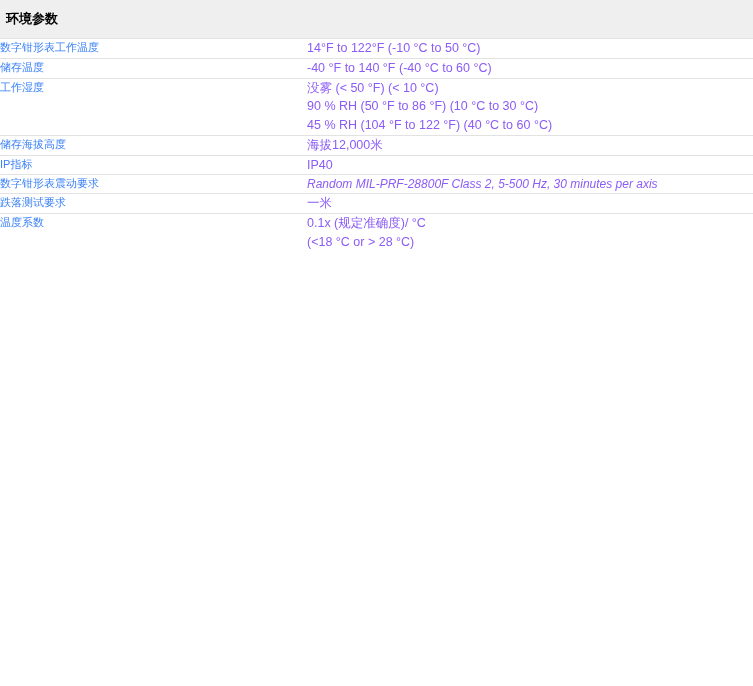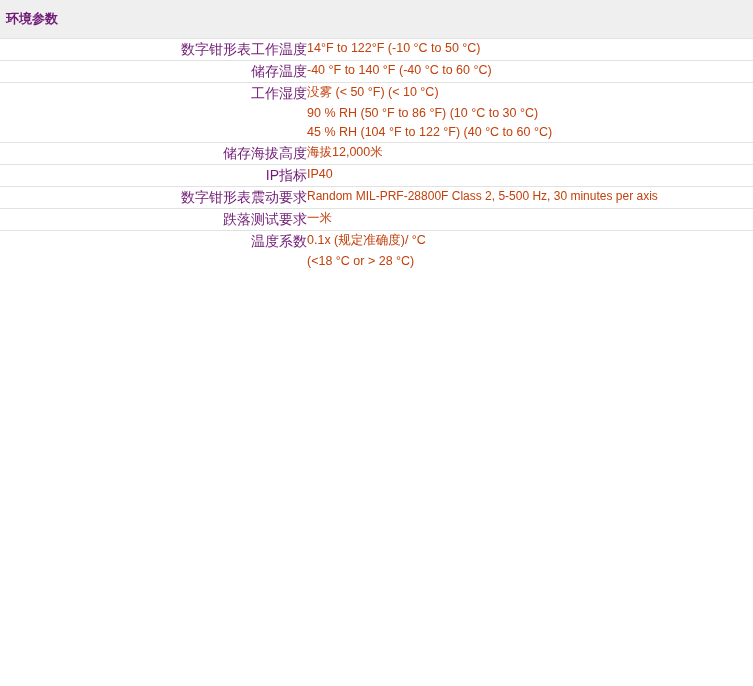--- a/index.html
+++ b/index.html
@@ -20,48 +20,48 @@
     table-layout: fixed;
   }
   .spec-table col.c-label { width: 307px; }
   .spec-table col.c-value { width: 446px; }
 
   .section-header th {
     background: #efefef;
     text-align: left;
     font-size: 13px;
     font-weight: bold;
-    color: #701a75;
+    color: #000000;
     padding: 10px 6px 10px 6px;
     border: none;
   }
   .spec-table td {
     border-top: 1px solid #e2e2e2;
     padding: 0;
     vertical-align: top;
   }
   .spec-table tr.no-rule td {
     border-top: none;
   }
   .cell-label {
-    font-size: 14px;
-    color: #701a75;
+    font-size: 11px;
+    color: #3b82f6;
     padding: 14px 10px 13px 6px;
     line-height: 1.5;
-    text-align: right;
   }
   .cell-value {
     font-size: 12.5px;
-    color: #c2410c;
+    color: #8b5cf6;
     padding: 14px 6px 13px 0px;
     line-height: 1.5;
     white-space: nowrap;
   }
   .cell-value.small {
     font-size: 12px;
+    font-style: italic;
   }
   .empty {
     font-size: 12.5px;
     padding: 14px 6px 13px 6px;
   }
 </style>
 </head>
 <body>
 
 <table class="spec-table">

